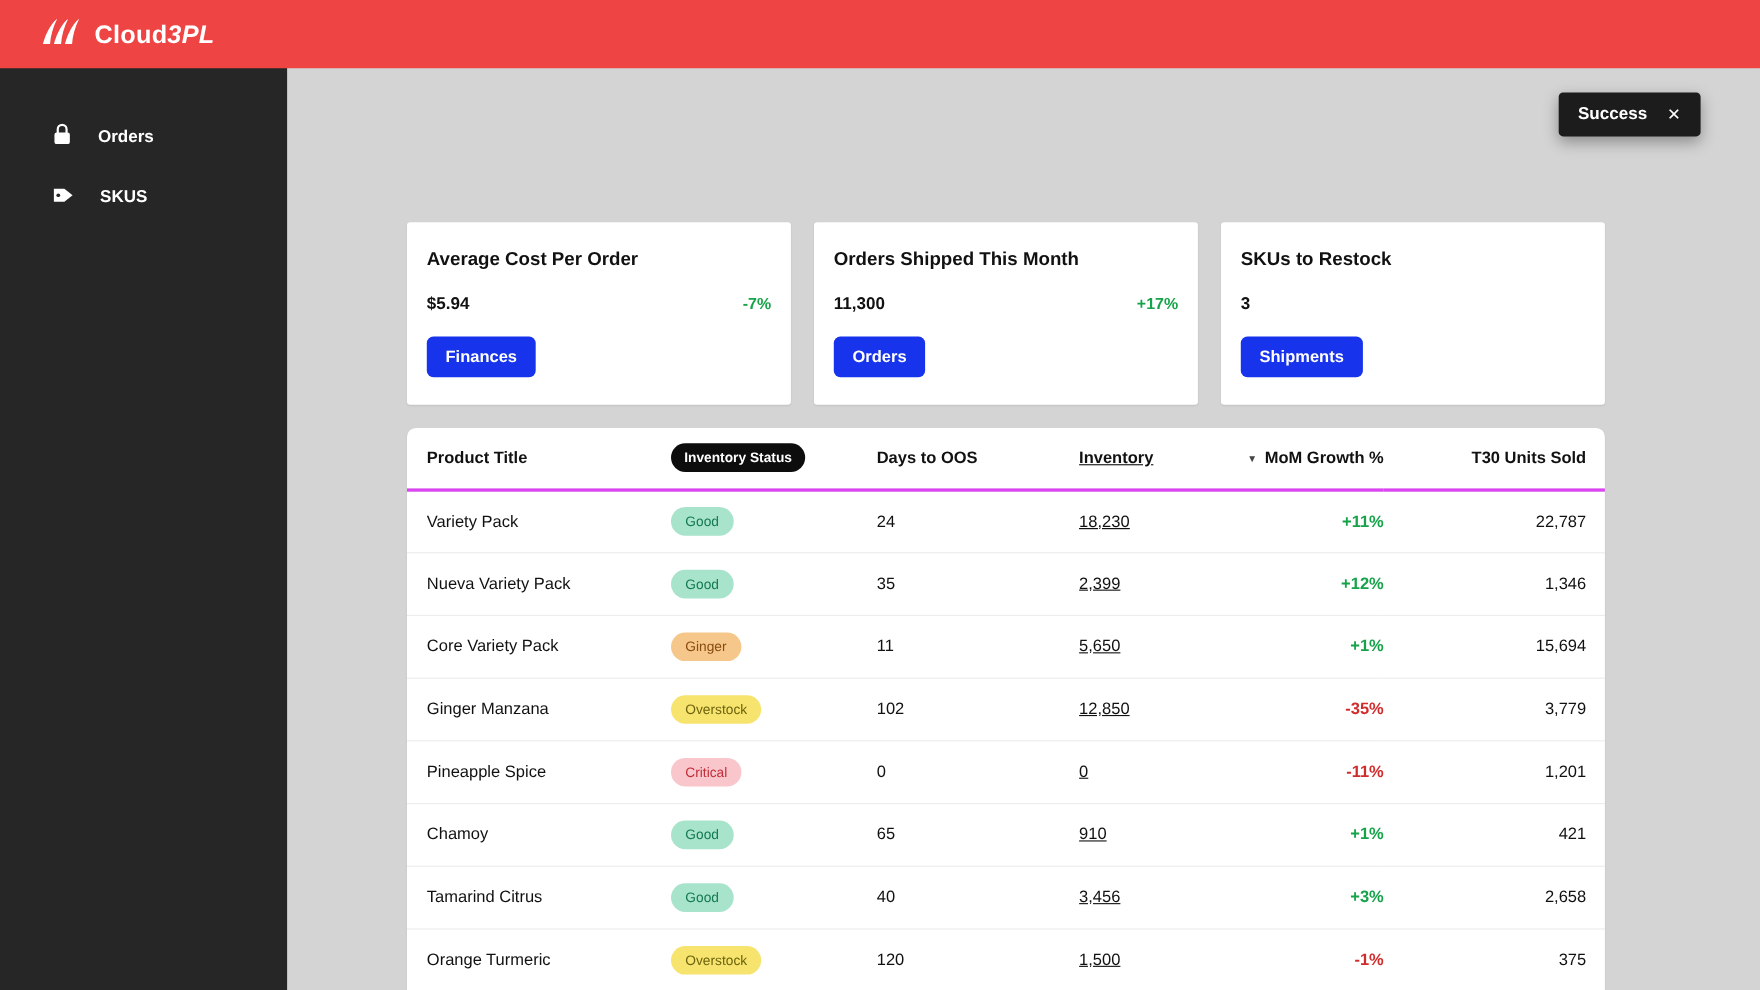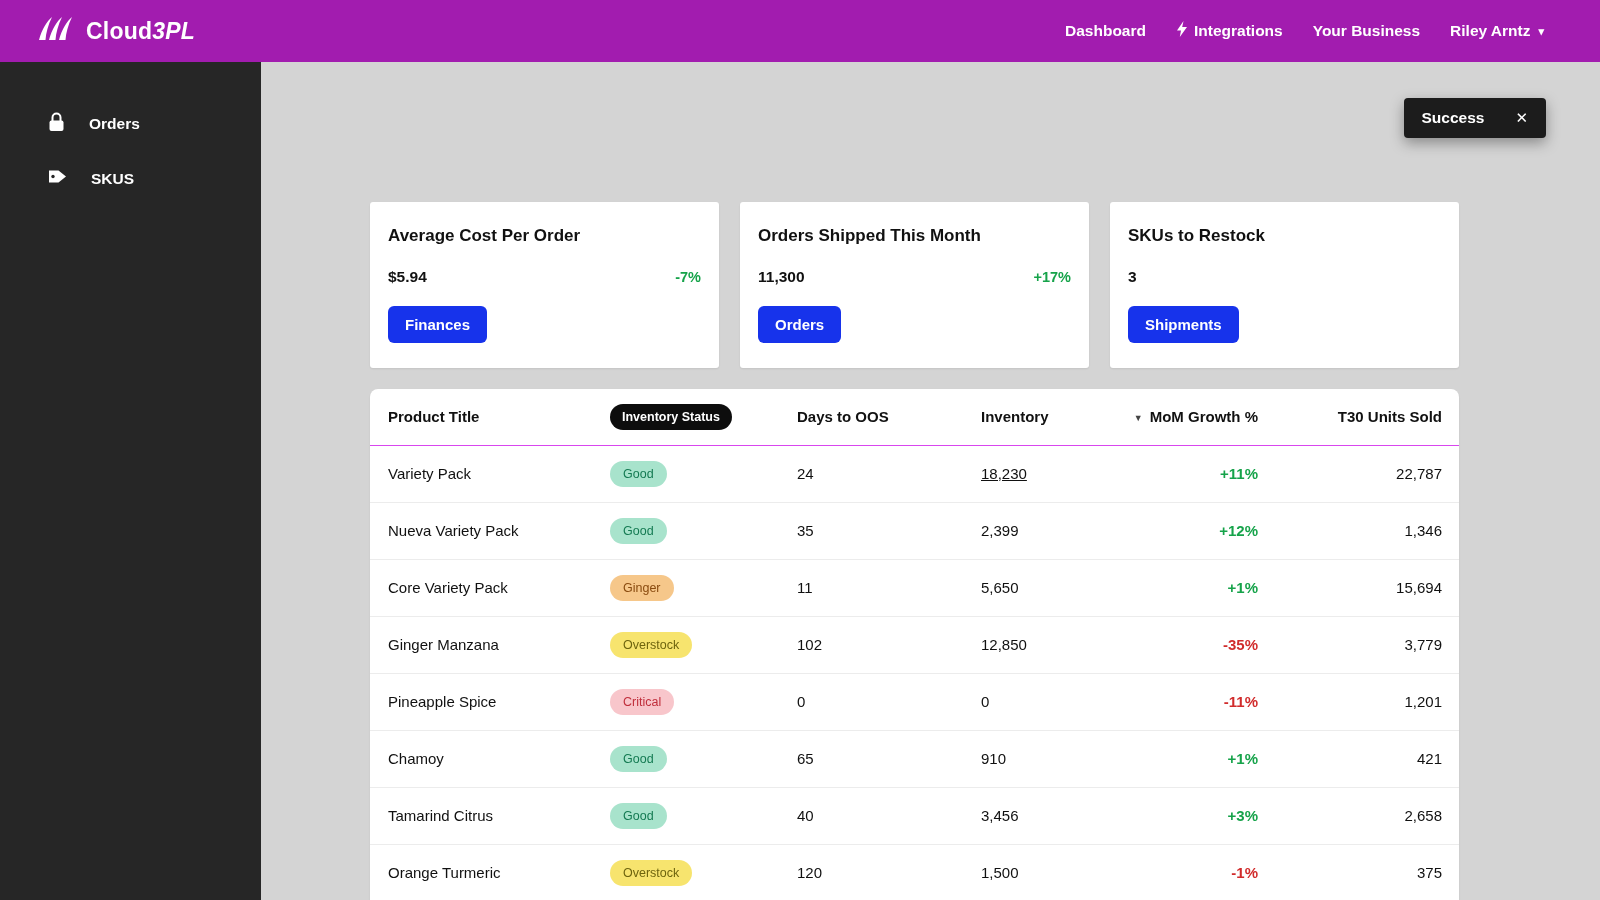--- a/index.html
+++ b/index.html
@@ -1,42 +1,42 @@
 <!DOCTYPE html>
 <html><head>
 <meta charset="utf-8">
 <style>
   * { margin:0; padding:0; box-sizing:border-box; }
   html,body { width:1600px; height:900px; overflow:hidden; }
   body { font-family:"Liberation Sans", sans-serif; background:#d4d4d4; color:#111; }
 
   
   .topbar { position:fixed; top:0; left:0; width:1600px; height:62px;
-    background:#a21caf; display:flex; align-items:center; padding:0 56px 0 38px; z-index:30; }
+    background:#ef4444; display:flex; align-items:center; padding:0 56px 0 38px; z-index:30; }
   .brand { display:flex; align-items:center; gap:10px; color:#fff; }
   .brand-text { font-size:23px; font-weight:700; letter-spacing:.2px; }
   .brand-text .suffix { font-style:italic; }
   .topnav { margin-left:auto; display:flex; align-items:center; gap:30px; }
   .topnav .nav-item { color:#fff; font-size:15.5px; font-weight:600; display:flex;
     align-items:center; gap:6px; cursor:pointer; }
   .caret { font-size:11px; margin-left:2px; }
 
   
   .sidebar { position:fixed; top:62px; left:0; bottom:0; width:261px; background:#262626;
     padding-top:34px; z-index:20; }
   .side-item { display:flex; align-items:center; gap:24px; padding:16px 0 16px 48px;
     color:#fff; font-size:15.5px; font-weight:600; cursor:pointer; }
 
   
   .main { position:fixed; top:62px; left:261px; right:0; bottom:0; background:#d4d4d4; overflow:hidden; }
   .content { margin:140px 0 0 109px; width:1089px; }
 
   
-  .toast { position:absolute; top:36px; right:54px; background:#1c1c1c; color:#fff;
-    border-radius:4px; padding:11px 18px; display:flex; align-items:center; gap:31px;
+  .toast { position:absolute; top:22px; right:54px; background:#1c1c1c; color:#fff;
+    border-radius:4px; padding:11px 18px; display:flex; align-items:center; gap:18px;
     font-size:15.5px; font-weight:700; box-shadow:0 5px 14px rgba(0,0,0,.35); }
   .toast-close { font-weight:400; font-size:15px; cursor:pointer; }
 
   
   .cards { display:flex; gap:21px; }
   .card { flex:1; background:#fff; border-radius:3px; padding:24px 18px 22px 18px;
     height:166px; box-shadow:0 1px 2px rgba(0,0,0,.08); }
   .card-title { font-size:17px; font-weight:700; }
   .card-valrow { display:flex; justify-content:space-between; align-items:center; margin-top:22px; }
   .card-value { font-size:15.5px; font-weight:700; }
@@ -45,26 +45,26 @@
     border:none; border-radius:6px; padding:10px 17px; font-size:15px; font-weight:600;
     font-family:"Liberation Sans", sans-serif; cursor:pointer; }
 
   
   .table-card { margin-top:21px; background:#fff; border-radius:8px 8px 0 0;
     box-shadow:0 1px 2px rgba(0,0,0,.08); padding-bottom:40px; }
   table { border-collapse:collapse; table-layout:fixed; width:1089px; }
   col.c1{width:240px} col.c2{width:150px} col.c3{width:190px}
   col.c4{width:170px} col.c5{width:138px} col.c6{width:201px}
   th, td { font-size:15px; height:57px; vertical-align:middle; }
-  thead th { font-weight:700; border-bottom:1px solid #d946ef; height:56px; text-align:left; }
+  thead th { font-weight:700; border-bottom:3px solid #d946ef; height:56px; text-align:left; }
   tbody td { border-bottom:1px solid #ececec; font-weight:400; }
   .col-product { padding-left:18px; }
   .col-status { text-align:left; }
   .col-days { padding-left:37px; }
-  .col-inv { padding-left:31px; }
+  .col-inv { padding-left:31px;text-decoration:underline; }
   .col-growth { text-align:right; padding-right:0; }
   .col-t30 { text-align:right; padding-right:17px; }
 
   .hdr-pill { display:inline-block; background:#0d0d0d; color:#fff; font-size:12.5px;
     font-weight:600; border-radius:999px; padding:6px 12px; }
   .sort-ind { font-size:9px; color:#444; margin-right:7px; vertical-align:middle; }
 
   .badge { display:inline-block; border-radius:999px; padding:6px 13px;
     font-size:12.5px; font-weight:500; }
   .inv-link { text-decoration:underline; cursor:pointer; }
@@ -77,36 +77,20 @@
   <div class="brand">
     <span>
       <svg width="38" height="24" viewBox="0 0 38 24" fill="#fff">
         <path d="M1 23 C4 12, 9 4, 14 0 C10 8, 8 16, 7.5 23 Z"></path>
         <path d="M11 23 C14 12, 19 4, 24 0 C20 8, 18 16, 17.5 23 Z"></path>
         <path d="M21 23 C24 12, 29 4, 34 0 C30 8, 28 16, 27.5 23 Z"></path>
       </svg>
     </span>
     <span class="brand-text"><span>Cloud</span><span class="suffix">3PL</span></span>
   </div>
-  <nav class="topnav">
-    <span class="nav-item">Dashboard</span>
-    <span class="nav-item">
-      <span>
-        <svg width="12" height="16" viewBox="0 0 12 16" fill="#fff">
-            <path d="M7.5 0 L1 9.5 H5 L3.8 16 L11 6 H6.2 Z"></path>
-          </svg>
-      </span>
-      <span>Integrations</span>
-    </span>
-    <span class="nav-item">Your Business</span>
-    <span class="nav-item">
-      <span>Riley Arntz</span>
-        <span class="caret">▾</span>
-    </span>
-  </nav>
 </header>
 
 <aside class="sidebar">
   <div class="side-item">
     <span>
       <svg width="17" height="20" viewBox="0 0 17 20">
         <path d="M4.5 9 V5.5 a4 4 0 0 1 8 0 V9" fill="none" stroke="#fff" stroke-width="2"></path>
         <rect x="1.5" y="8.5" width="14" height="10.5" rx="2" fill="#fff"></rect>
       </svg>
     </span>

